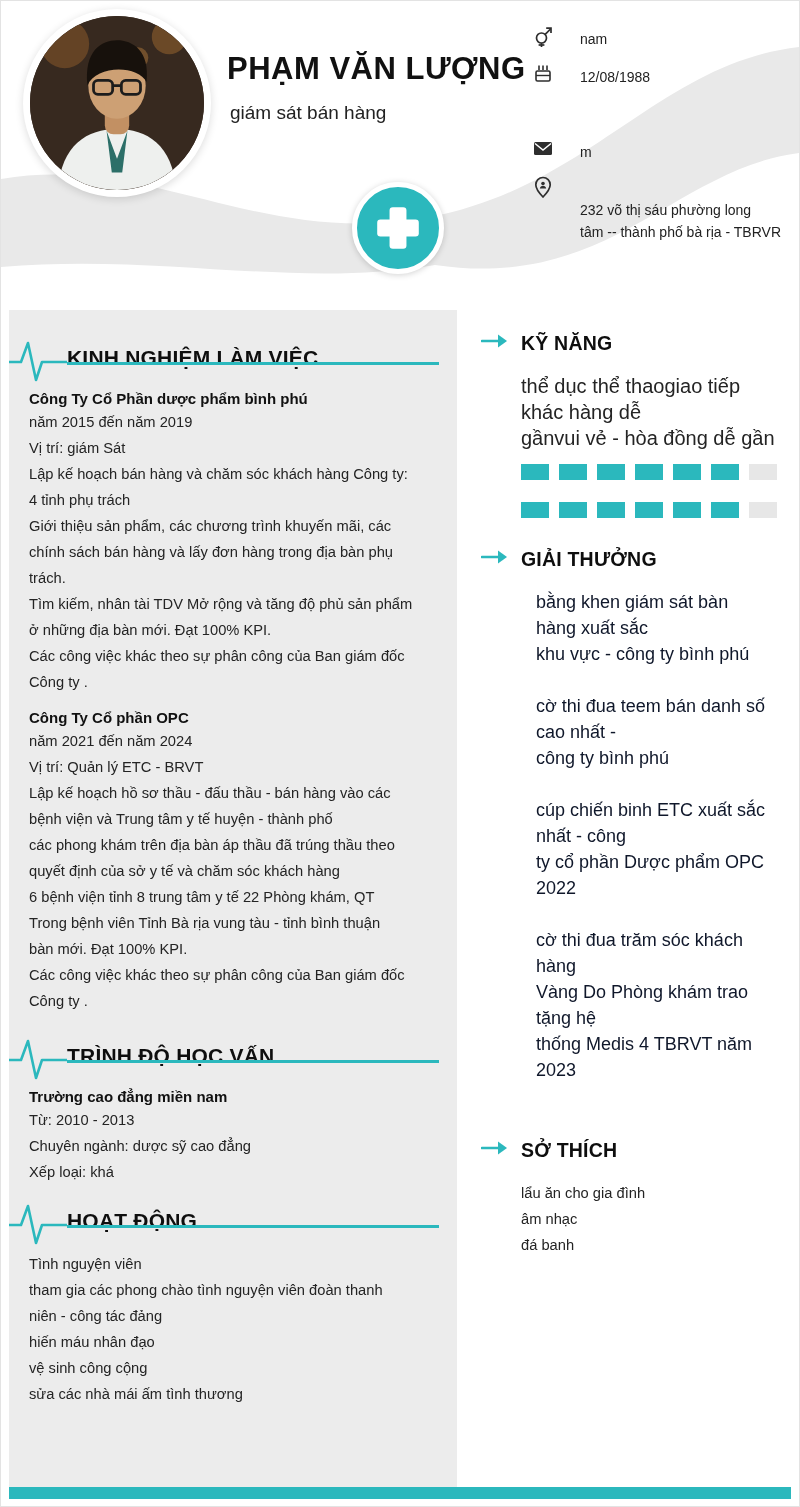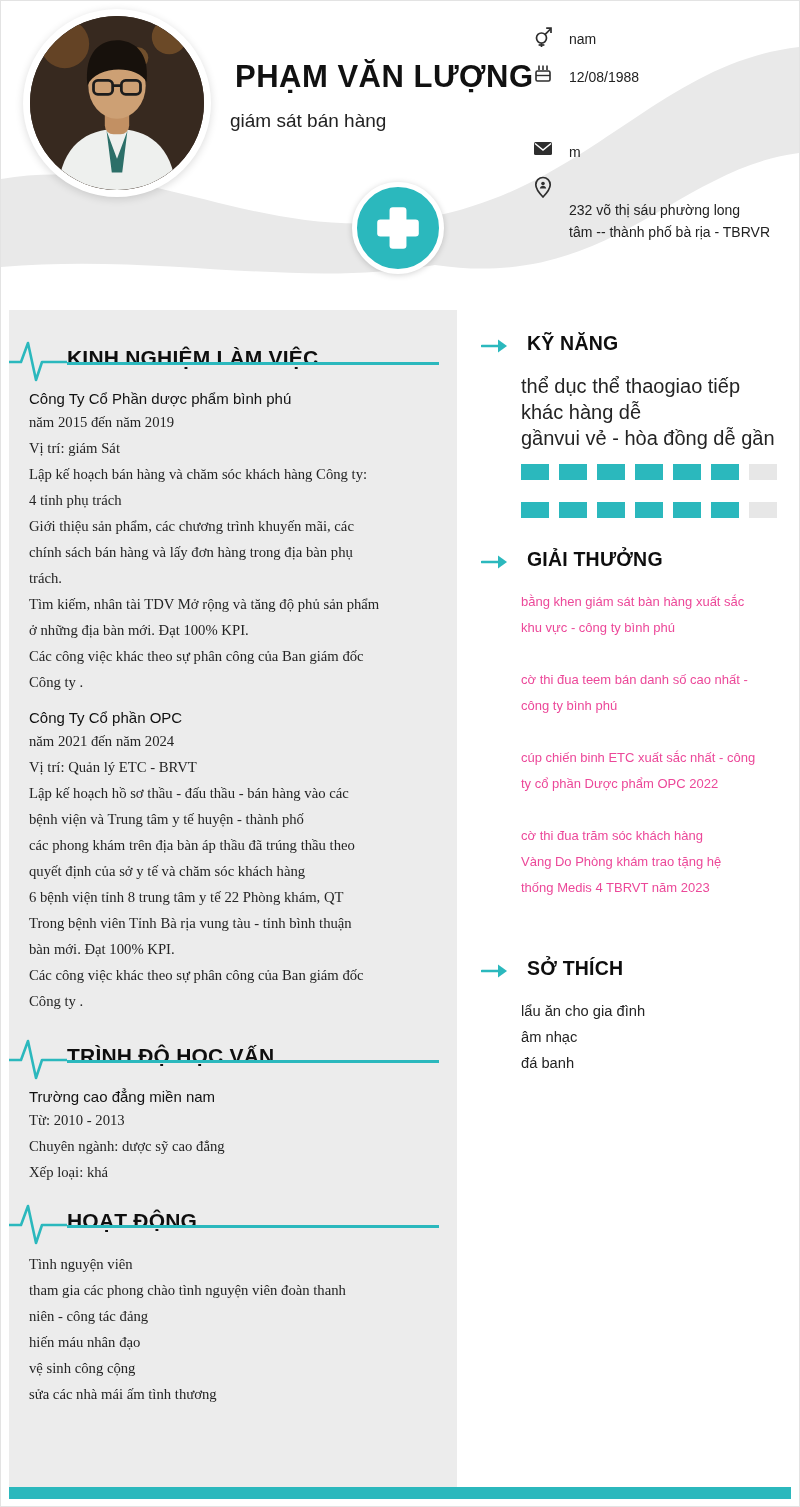--- a/index.html
+++ b/index.html
@@ -16,25 +16,25 @@
   
   .header { position:relative; height:310px; background:#fff; }
   .wave { position:absolute; left:0; top:0; width:100%; height:100%; }
   .photo {
     position:absolute; left:22px; top:8px; width:188px; height:188px;
     border-radius:50%; border:7px solid #fff; overflow:hidden;
     box-shadow:0 2px 8px rgba(0,0,0,.14); background:#37291f;
   }
   .photo svg { width:100%; height:100%; display:block; }
   .ident { position:absolute; left:222px; top:46px; }
-  .name { margin:12px; font-size:31px; font-weight:bold; letter-spacing:.5px; color:#111; }
+  .name { margin:4px; font-size:31px; font-weight:bold; letter-spacing:.5px; color:#111; }
   .jobtitle { margin:15px 7px 0; font-size:19px; color:#222; }
 
   .contact { position:absolute; left:532px; top:24px; width:256px; font-size:14px; color:#222; }
-  .crow { display:flex; gap:14px; align-items:flex-start; margin-bottom:13px; }
+  .crow { display:flex; gap:25px; align-items:flex-start; margin-bottom:13px; }
   .crow-dob { margin-bottom:50px; }
   .cicon { flex:0 0 22px; width:22px; display:flex; }
   .cicon svg { width:20px; height:22px; }
   .cval { padding-top:3px; line-height:22px; }
   .multiline { white-space:pre-line;margin-top:20px; }
 
   .plus-badge {
     position:absolute; left:351px; top:181px; width:92px; height:92px;
     border-radius:50%; background:var(--accent,#2bb8bd); border:5px solid #fff;
     display:flex; align-items:center; justify-content:center;
@@ -46,39 +46,39 @@
   .content { position:absolute; top:309px; left:8px; right:8px; bottom:19px; display:flex; }
   .left  { width:448px; background:var(--left-bg,#ececec); padding:12px 18px 0 20px; }
   .right { flex:1; padding:12px 6px 0 24px; background:#fff; }
 
   
   .sec-head { position:relative; height:46px; margin:8px 0 12px -20px; }
   .sec-head h2 { position:absolute; left:58px; top:16px; margin:0; font-size:21px; color:#0e0e0e; letter-spacing:.2px;text-align:center; }
   .sec-head .rule { position:absolute; left:58px; right:0; top:32px; height:3px; background:var(--accent,#2bb8bd); }
   .ecg { position:absolute; left:0; top:10px; width:58px; height:44px; }
 
-  .company { margin:14px 0 2px; font-size:15px; font-weight:normal; color:#111; }
-  .body { margin:0; font-size:14.7px; line-height:26px; color:#242424; overflow-wrap:break-word;font-family:Liberation Serif, serif; }
+  .company { margin:14px 0 2px; font-size:15px; font-weight:bold; color:#111; }
+  .body { margin:0; font-size:14.7px; line-height:26px; color:#242424; overflow-wrap:break-word; }
   .job { margin-bottom:14px; }
 
   
   .rsec { margin-bottom:30px; }
   .rsec-hobbies { margin-top:56px; }
-  .rhead { display:flex; align-items:flex-end; gap:19px; margin:10px 0 18px; }
+  .rhead { display:flex; align-items:flex-start; gap:13px; margin:10px 0 18px; }
   .rhead h2 { margin:0; font-size:19.5px; color:#0e0e0e; letter-spacing:.2px; }
   .arrow { width:27px; height:18px; flex:0 0 27px; }
   .rbody { margin-left:40px; }
 
   .skill { margin-bottom:22px; }
   .skill-label { margin:0 0 13px; font-size:20px; line-height:26px; color:#242424; }
   .skill-bar { display:flex; gap:10px; }
   .seg { width:28px; height:16px; background:var(--seg-off,#e7e7e7); }
   .seg.on { background:var(--accent,#2bb8bd); }
 
-  .award { margin:0 0 26px; font-size:13px; line-height:26px; color:#ec4899; }
+  .award { margin:0 15px 26px; font-size:18px; line-height:26px; color:#0f172a; }
   .hobby { margin:0; font-size:14.7px; line-height:26px; color:#242424; }
 
   .footer-bar {
     position:absolute; left:8px; right:8px; bottom:7px; height:12px;
     background:var(--accent,#2bb8bd);
   }
 </style>
 </head>
 <body>
 

